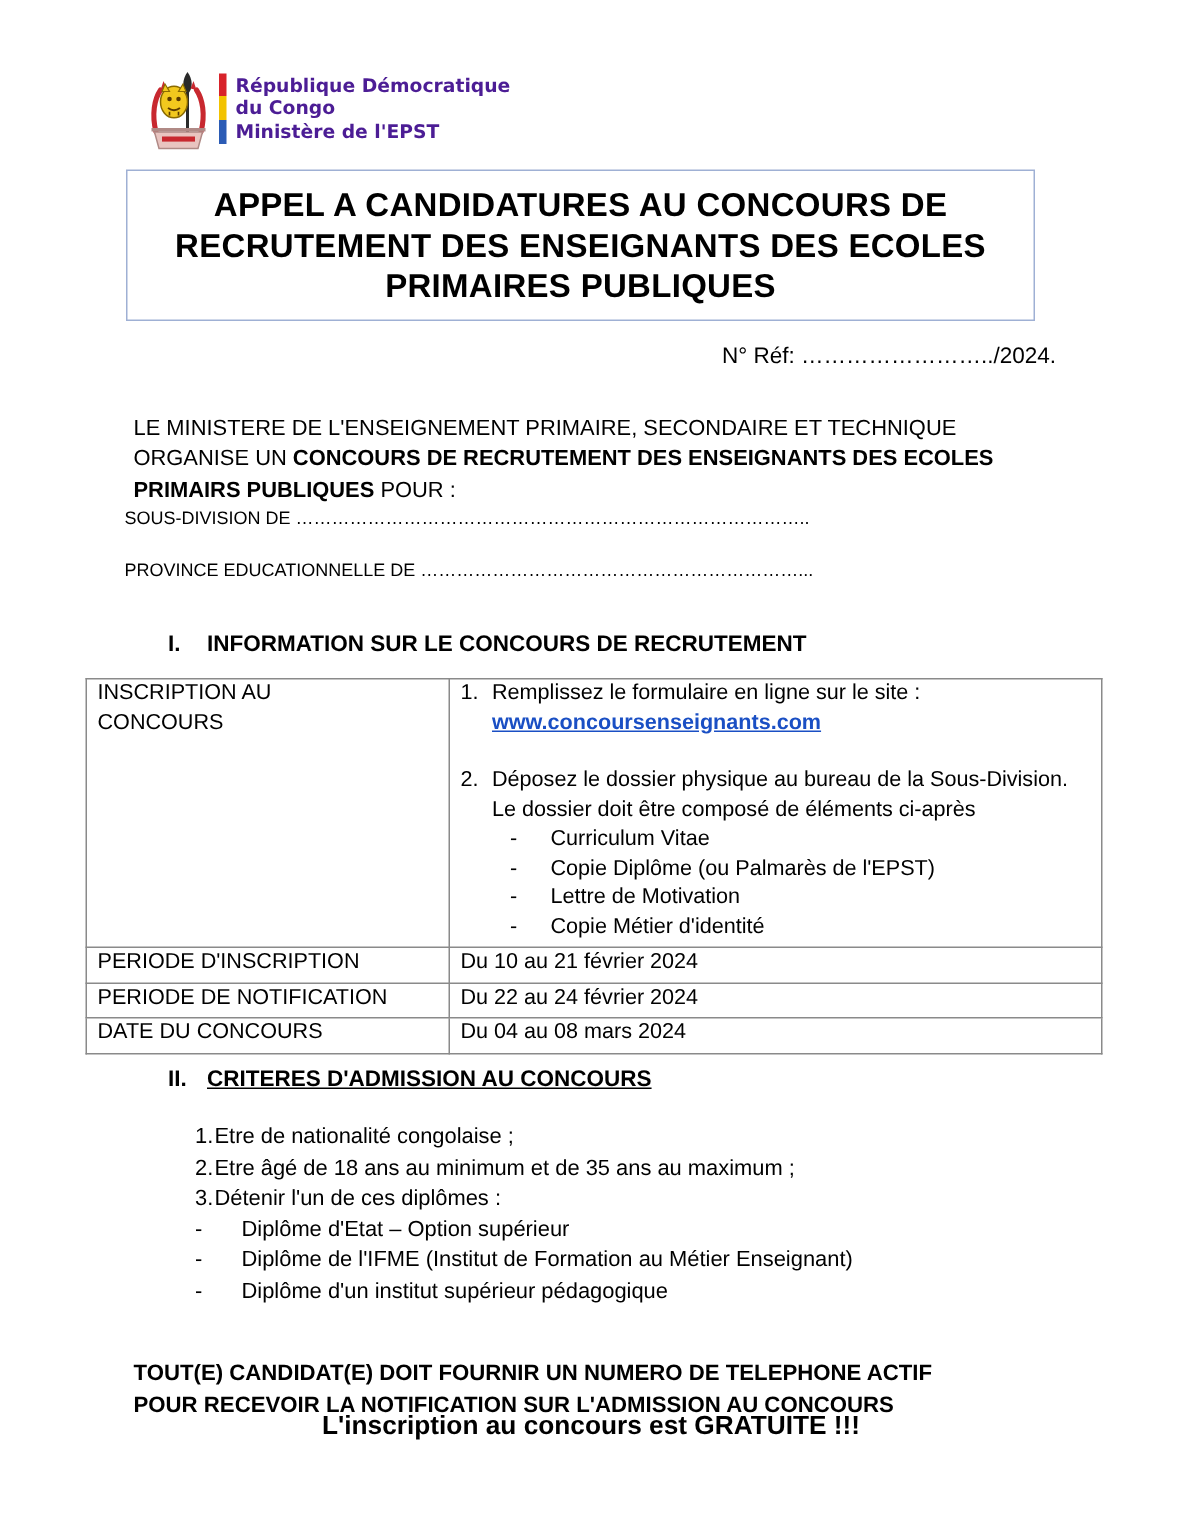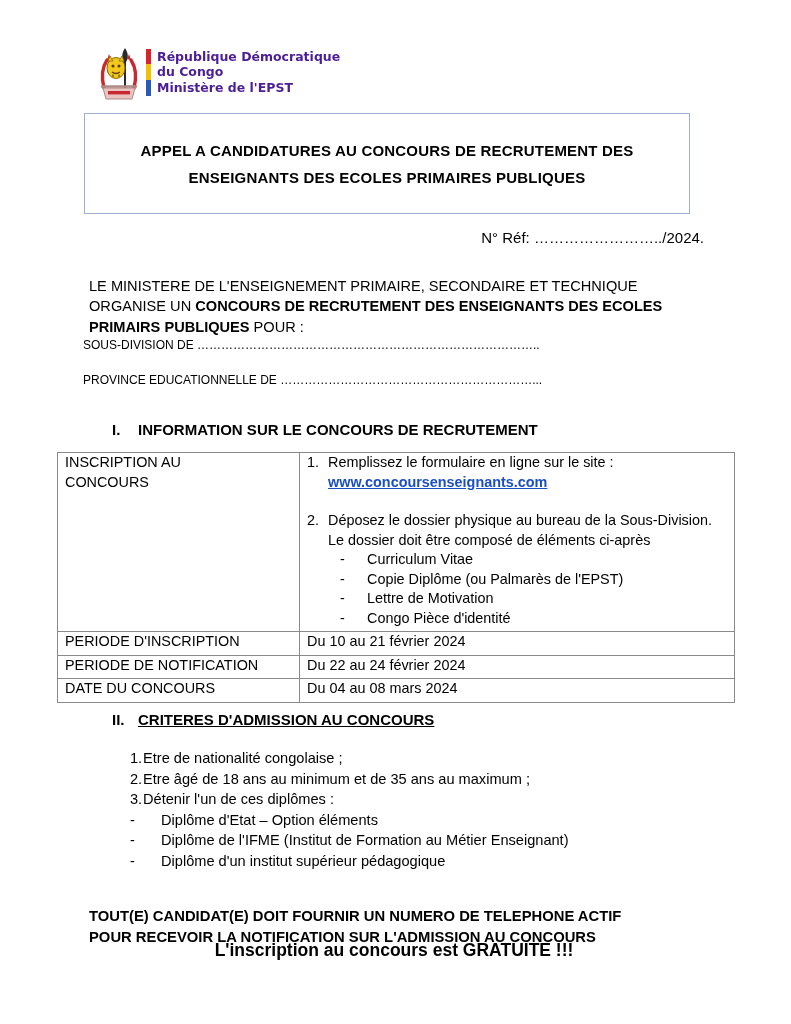--- a/index.html
+++ b/index.html
@@ -65,21 +65,21 @@
     border: 1px solid #9fb0d4;
     box-sizing: border-box;
     display: flex;
     align-items: center;
     justify-content: center;
     background: #ffffff;
   }
   .title-text {
     font-family: "Liberation Sans", sans-serif;
     font-weight: bold;
-    font-size: 15px;
+    font-size: 22px;
     line-height: 27px;
     text-align: center;
     letter-spacing: 0.2px;
     padding: 0 10px;
   }
 
   
   .ref-line {
     position: absolute;
     left: 84px;
@@ -308,21 +308,21 @@
                   <li>
                     <span class="dash">-</span>
                     <span>Copie Diplôme (ou Palmarès de l'EPST)</span>
                   </li>
                   <li>
                     <span class="dash">-</span>
                     <span>Lettre de Motivation</span>
                   </li>
                   <li>
                     <span class="dash">-</span>
-                    <span>Congo Pièce d'identité</span>
+                    <span>Copie Métier d'identité</span>
                   </li>
                 </ul>
               </span>
             </li>
           </ul>
         </td>
       </tr>
 
       <tr>
         <td class="col-label">PERIODE D'INSCRIPTION</td>
@@ -353,21 +353,21 @@
       <span class="n">2.</span>
       <span>Etre âgé de 18 ans au minimum et de 35 ans au maximum ;</span>
     </div>
     <div class="num-item">
       <span class="n">3.</span>
       <span>Détenir l'un de ces diplômes :</span>
     </div>
     <ul class="dash-list">
       <li>
         <span class="dash">-</span>
-        <span>Diplôme d'Etat – Option éléments</span>
+        <span>Diplôme d'Etat – Option supérieur</span>
       </li>
       <li>
         <span class="dash">-</span>
         <span>Diplôme de l'IFME (Institut de Formation au Métier Enseignant)</span>
       </li>
       <li>
         <span class="dash">-</span>
         <span>Diplôme d'un institut supérieur pédagogique</span>
       </li>
     </ul>

